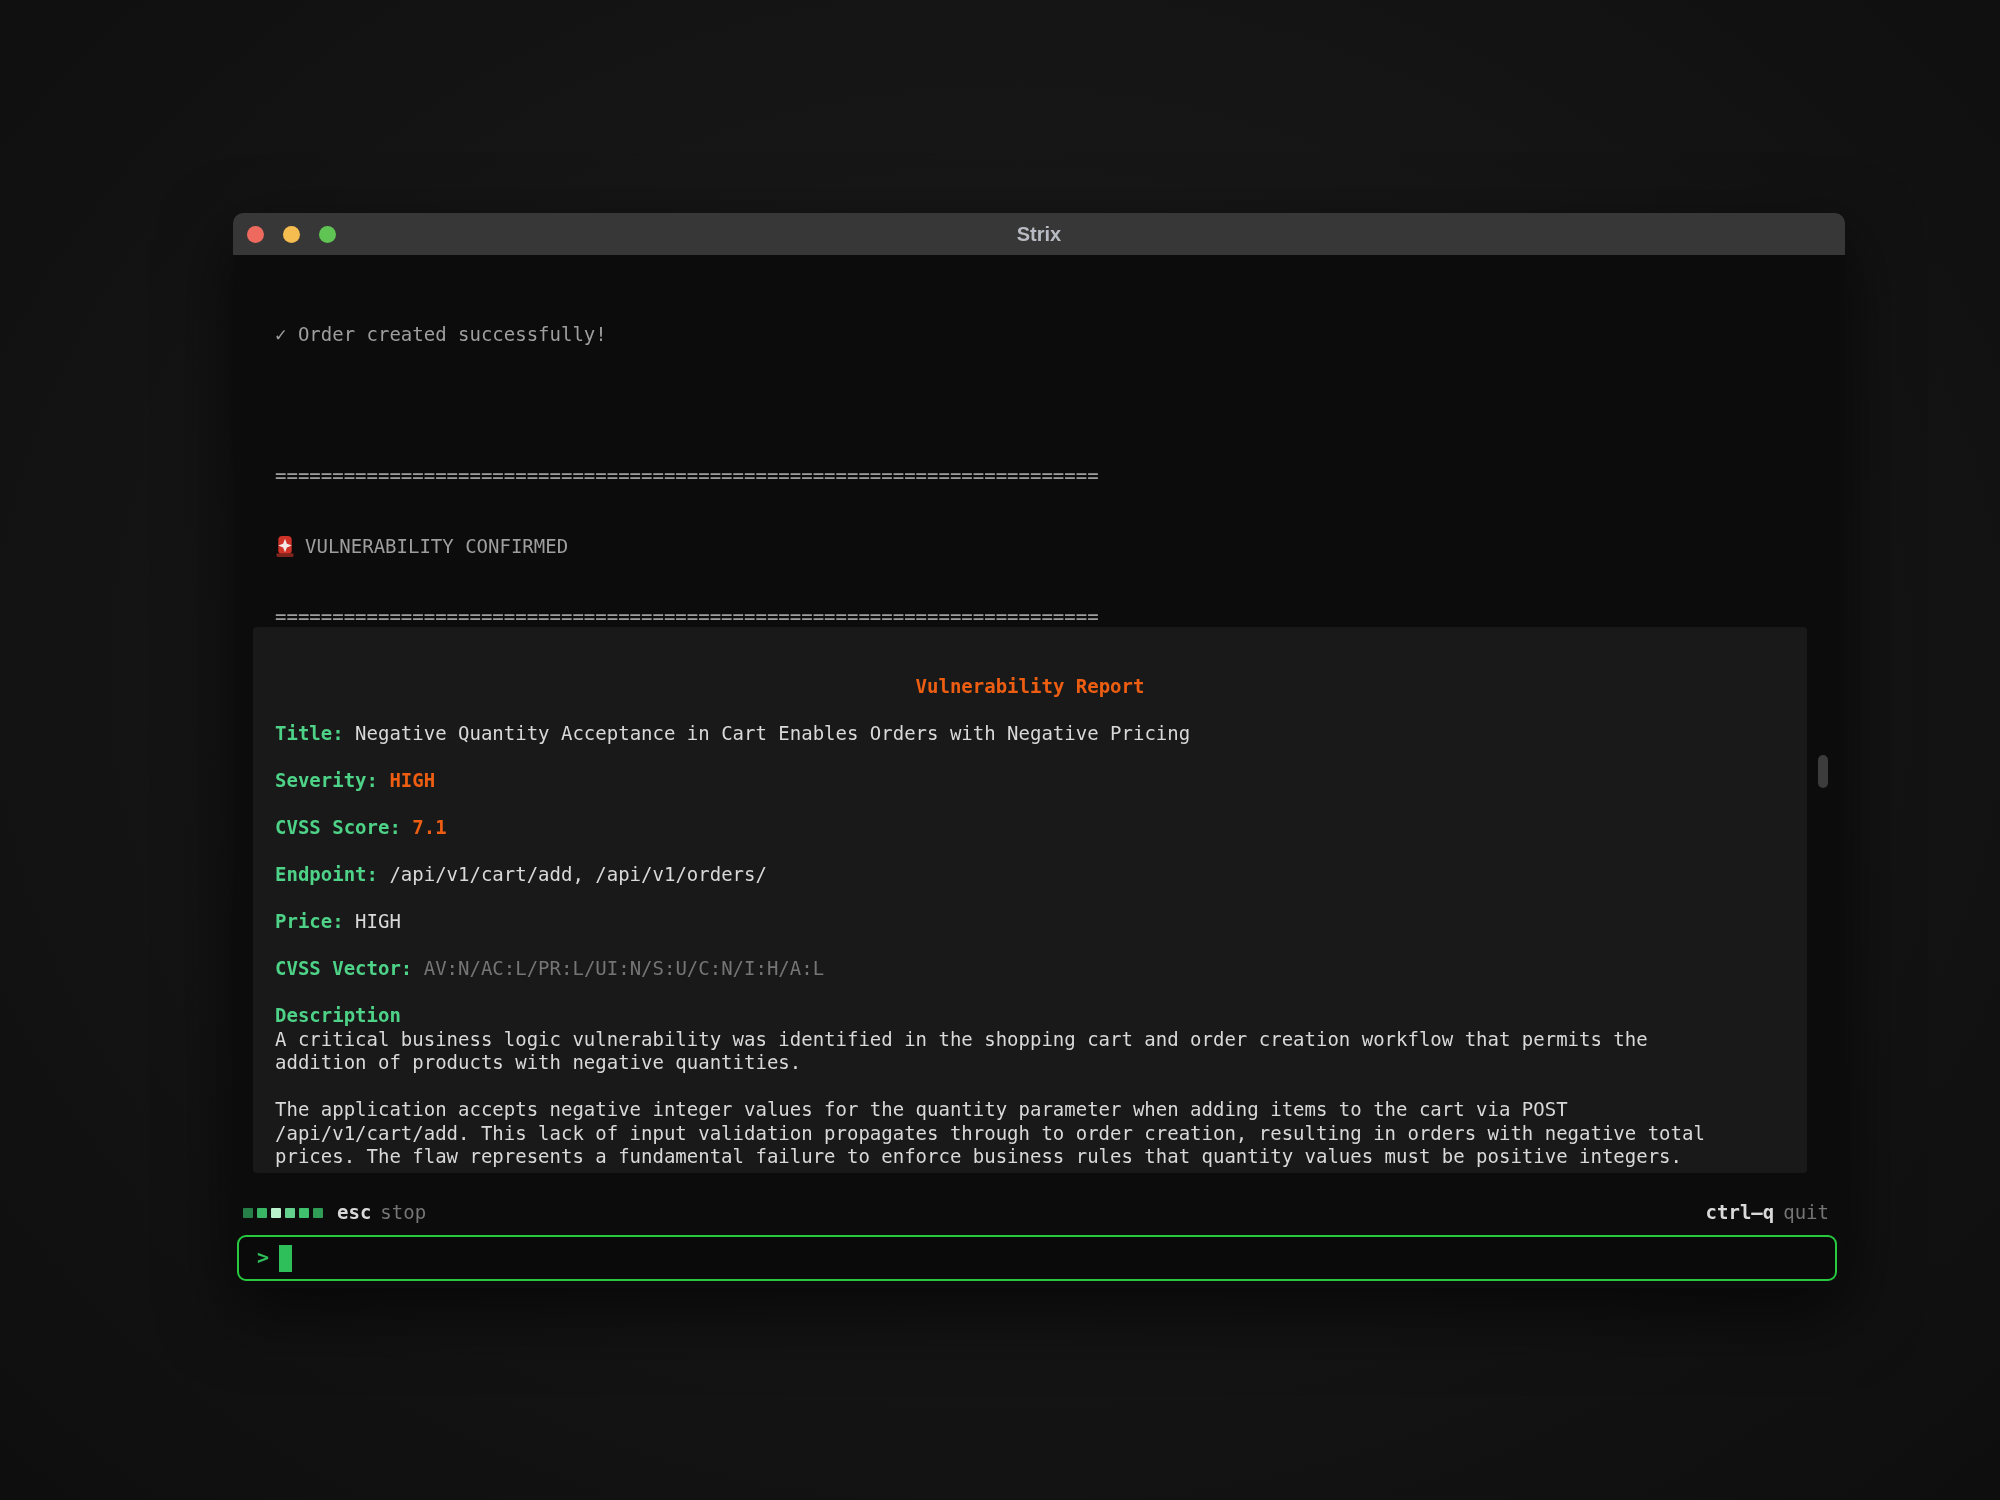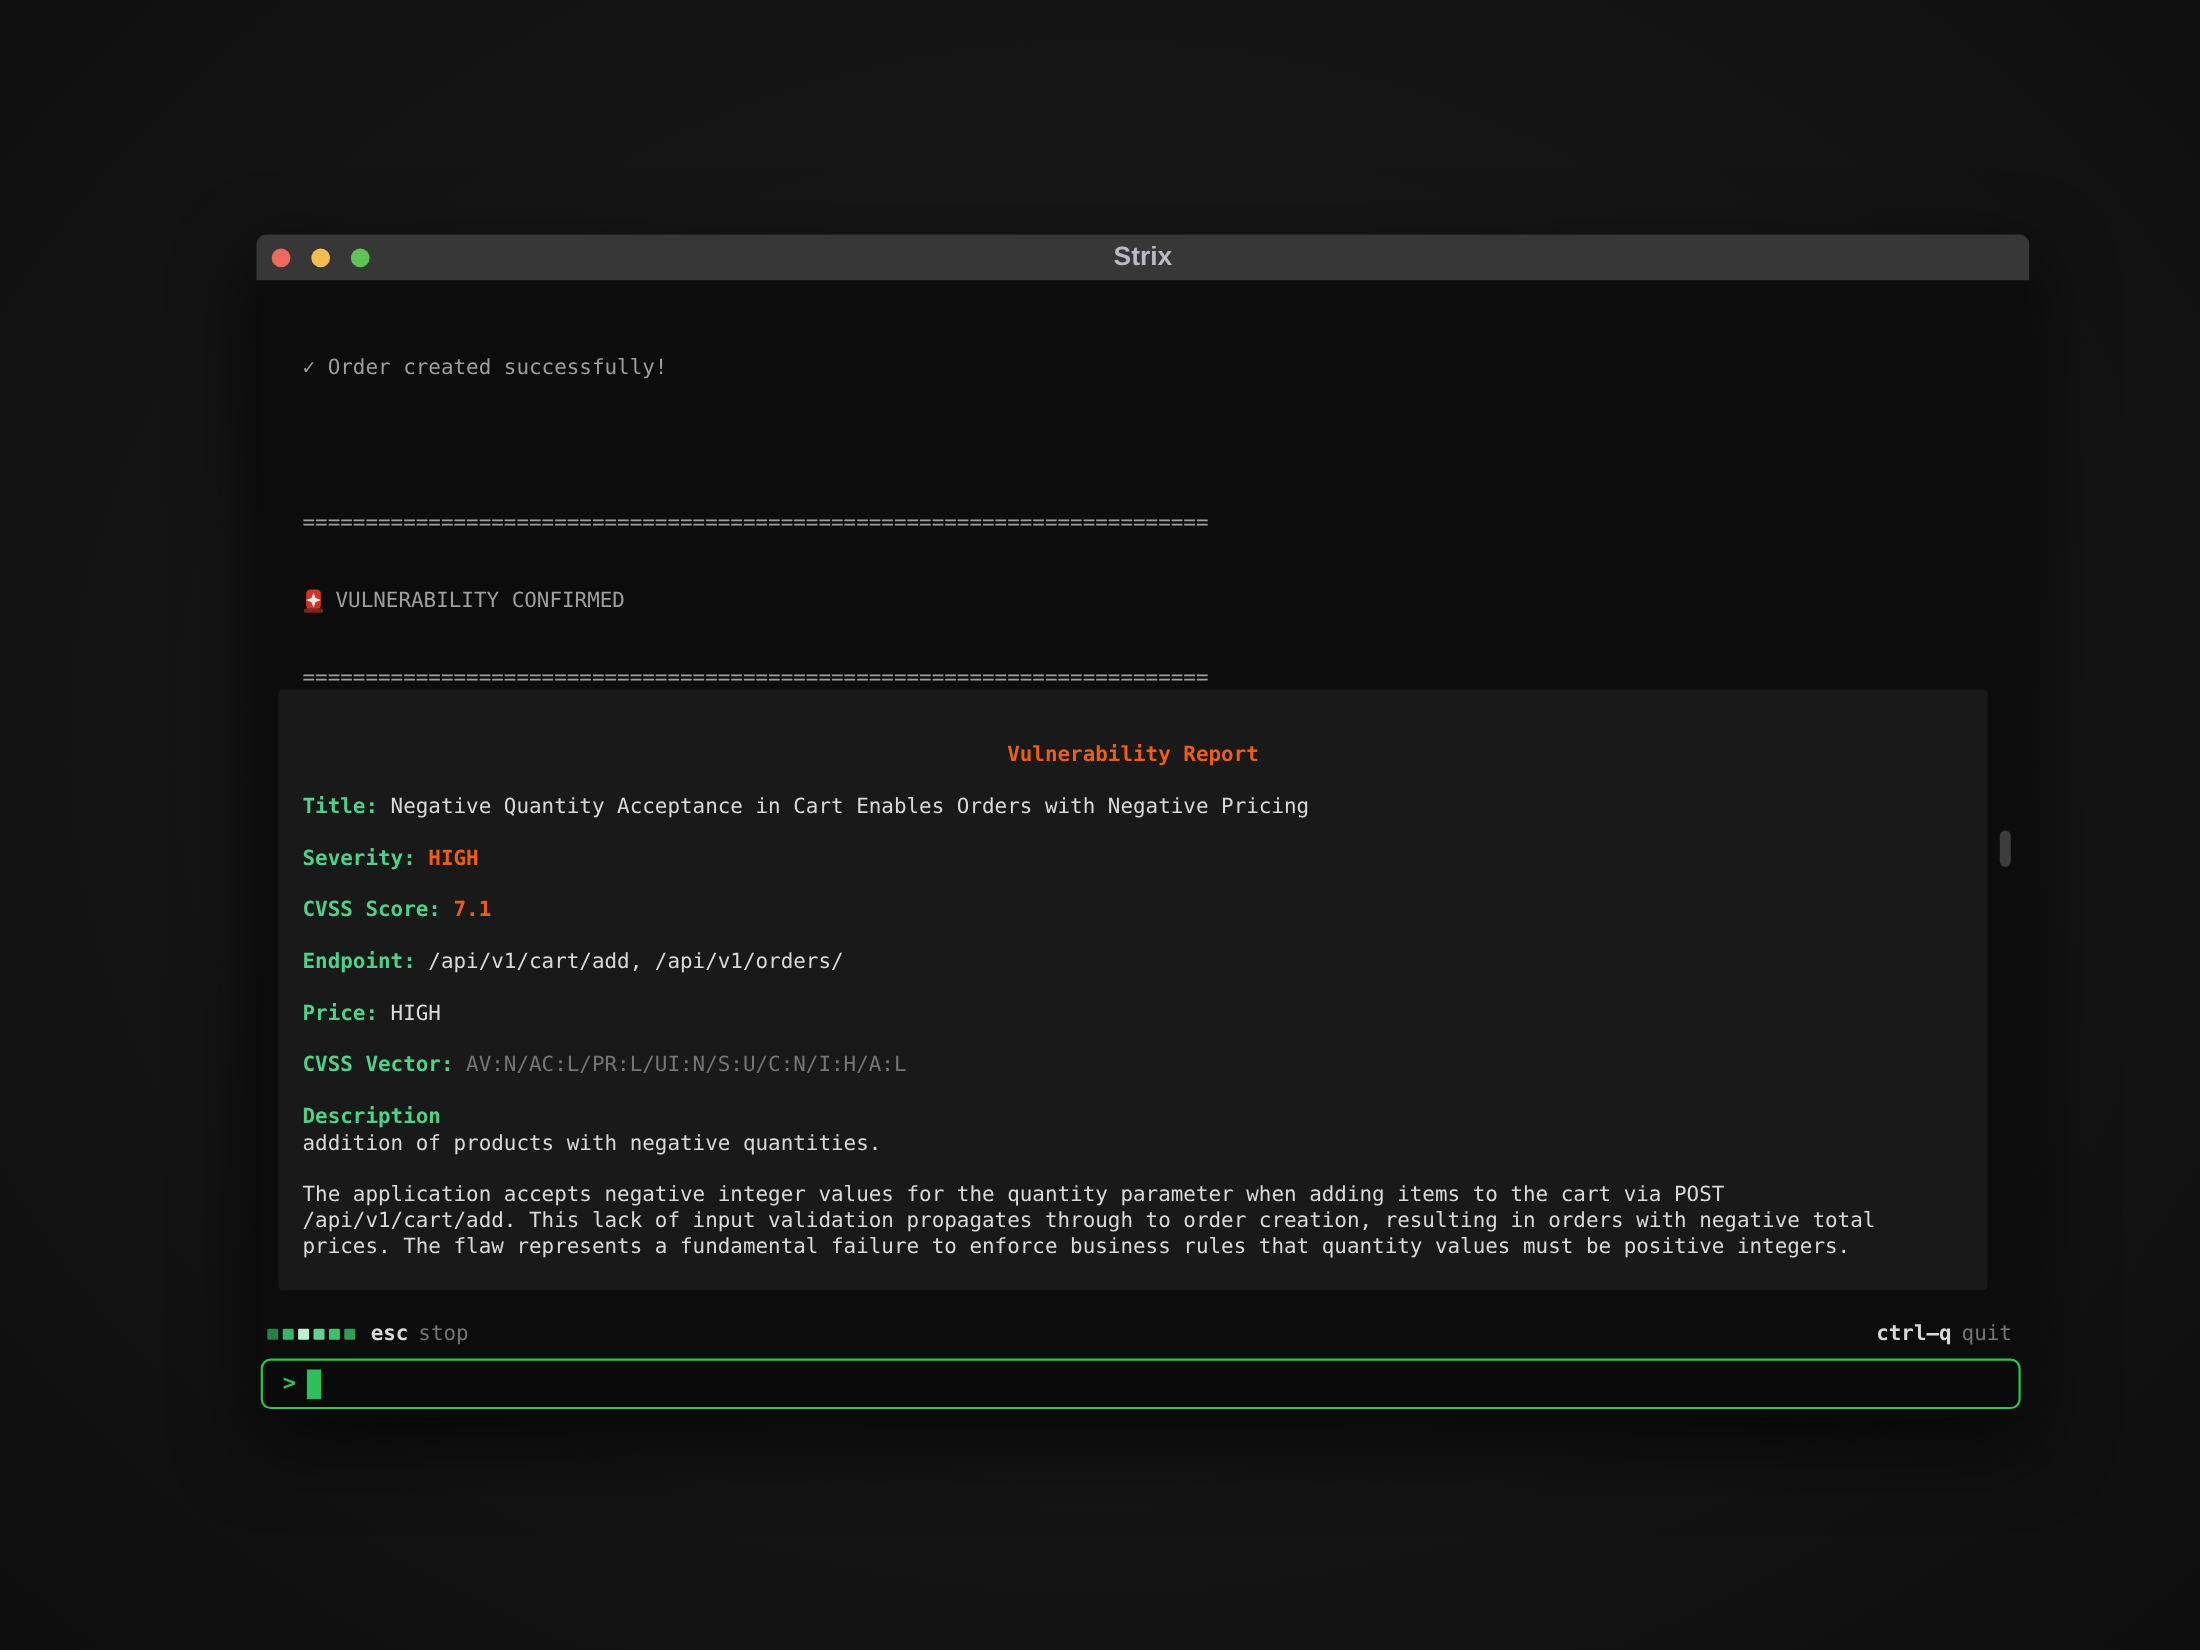--- a/index.html
+++ b/index.html
@@ -20,21 +20,21 @@
     display:flex;align-items:center;padding-left:14px;box-sizing:border-box;
   }
   .traffic{display:flex;gap:19px;}
   .dot{width:17px;height:17px;border-radius:50%;}
   .dot.red{background:var(--traffic-red);}
   .dot.yellow{background:var(--traffic-yellow);}
   .dot.green{background:var(--traffic-green);}
   .titlebar .title{
     position:absolute;left:0;right:0;text-align:center;
     font-family:"Liberation Sans", sans-serif;font-weight:bold;
-    font-size:24px;color:#b8bbc3;
+    font-size:20px;color:#b8bbc3;
   }
   .content{
     position:relative;height:1033px;background:var(--terminal-bg);
     font-size:19px;line-height:23.5px;color:var(--gray-text);
   }
   .log{position:absolute;left:42px;top:21px;white-space:pre;}
   .log .line{height:23.5px;}
   .log .blank{height:23.5px;}
   .sep{color:var(--gray-text);letter-spacing:0;}
   .indent1{padding-left:16px;}
@@ -151,20 +151,21 @@
         <span class="label">Price:</span>
         <span class="bright">HIGH</span>
       </div>
       <div class="gap"></div>
       <div class="row">
         <span class="label">CVSS Vector:</span>
         <span class="dim">AV:N/AC:L/PR:L/UI:N/S:U/C:N/I:H/A:L</span>
       </div>
       <div class="gap"></div>
       <div class="row label">Description</div>
+      <div class="row bright">A critical business logic vulnerability was identified in the shopping cart and order creation workflow that permits the</div>
       <div class="row bright">addition of products with negative quantities.</div>
       <div class="gap"></div>
       <div class="row bright">The application accepts negative integer values for the quantity parameter when adding items to the cart via POST</div>
       <div class="row bright">/api/v1/cart/add. This lack of input validation propagates through to order creation, resulting in orders with negative total</div>
       <div class="row bright">prices. The flaw represents a fundamental failure to enforce business rules that quantity values must be positive integers.</div>
     </div>
 
     <div class="scroll-thumb"></div>
 
     <div class="statusbar">

